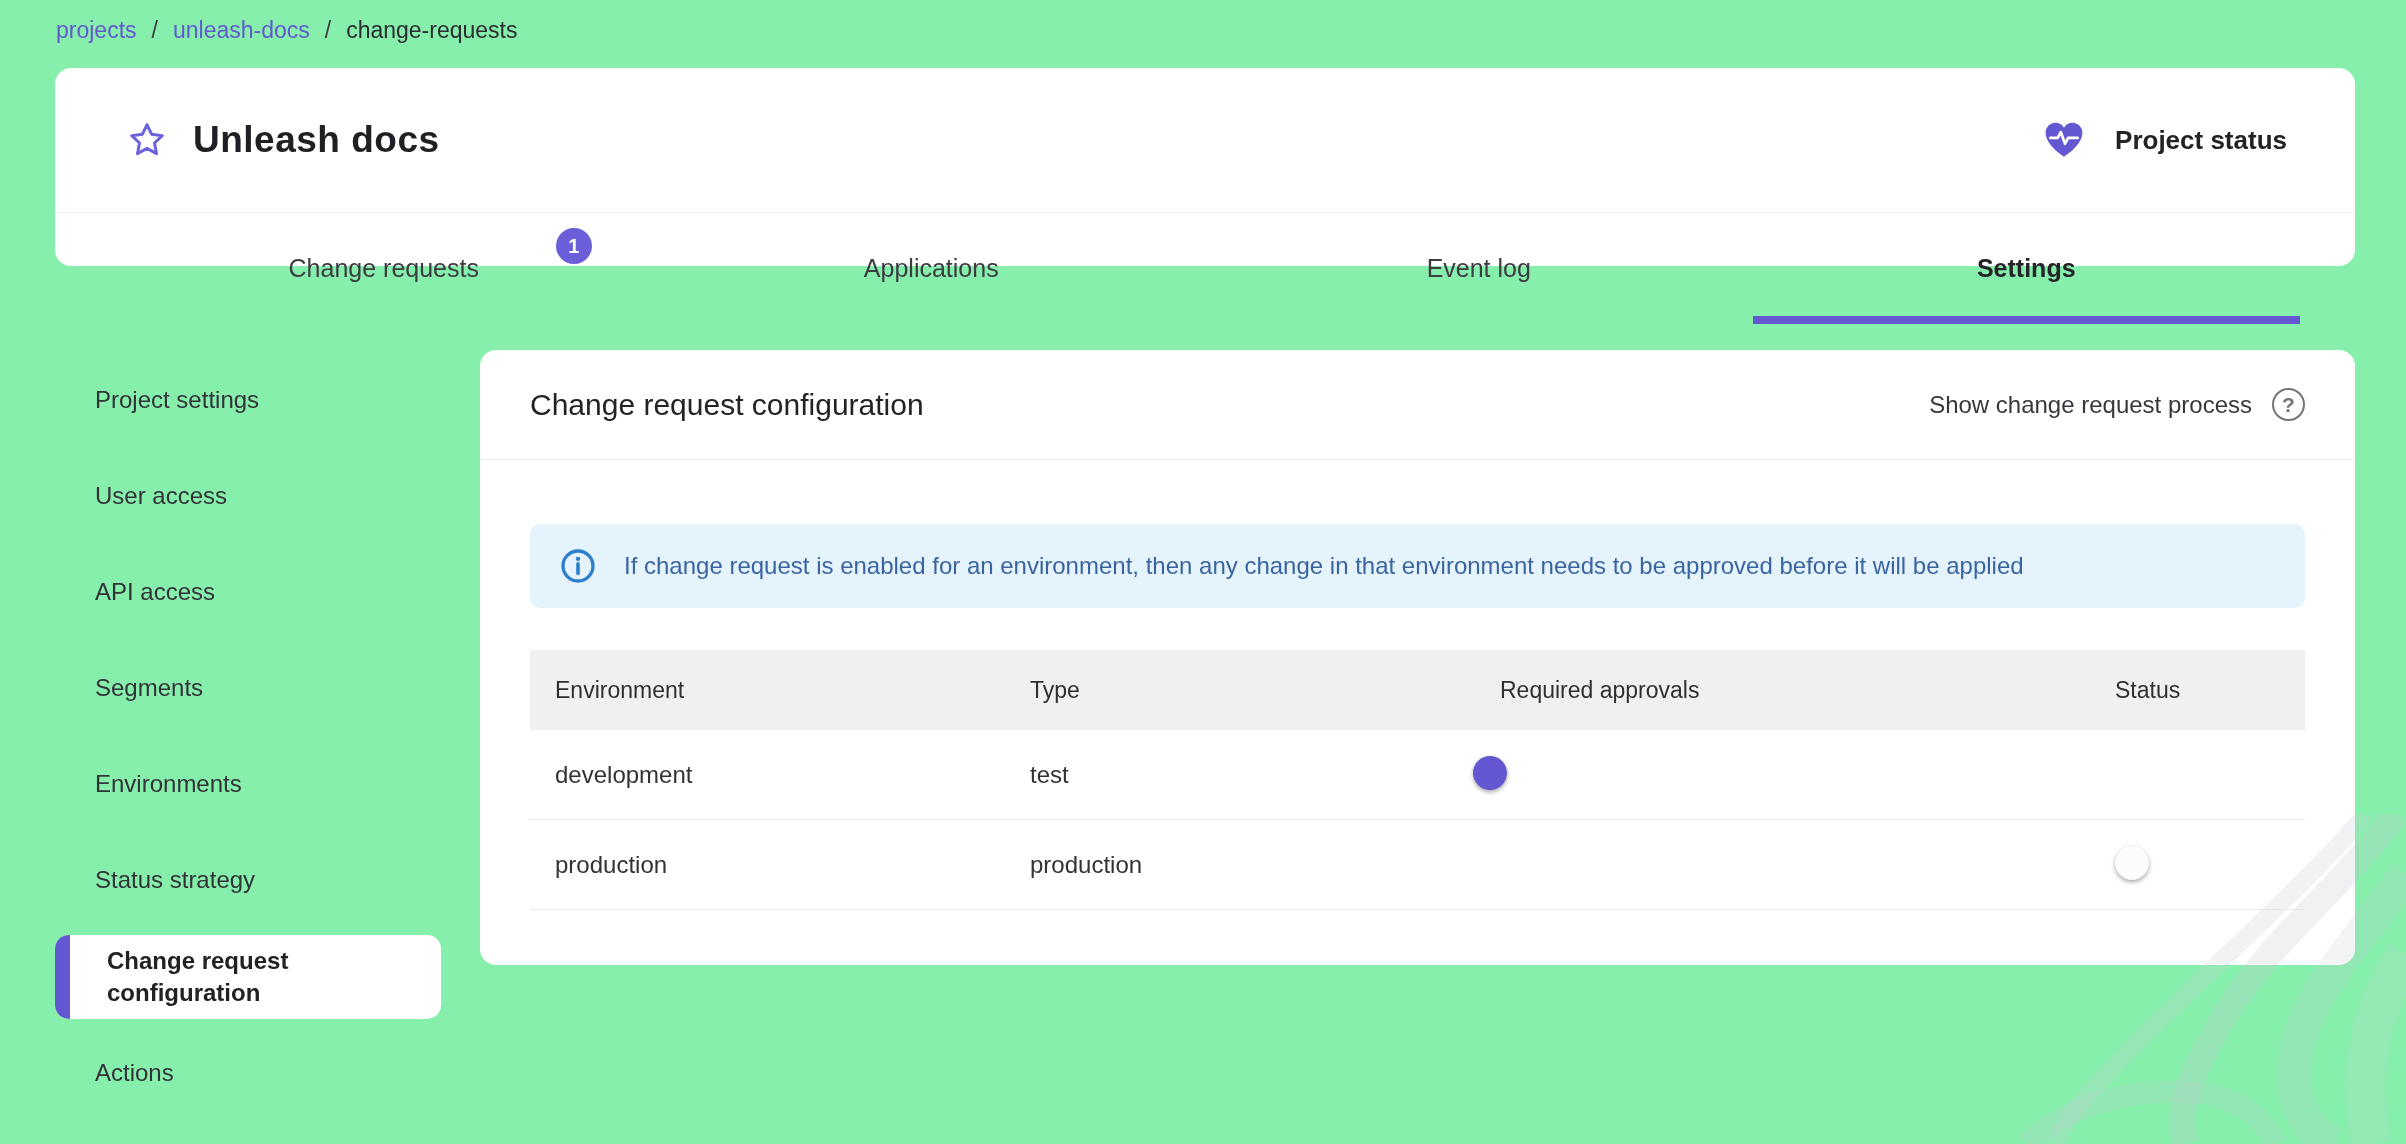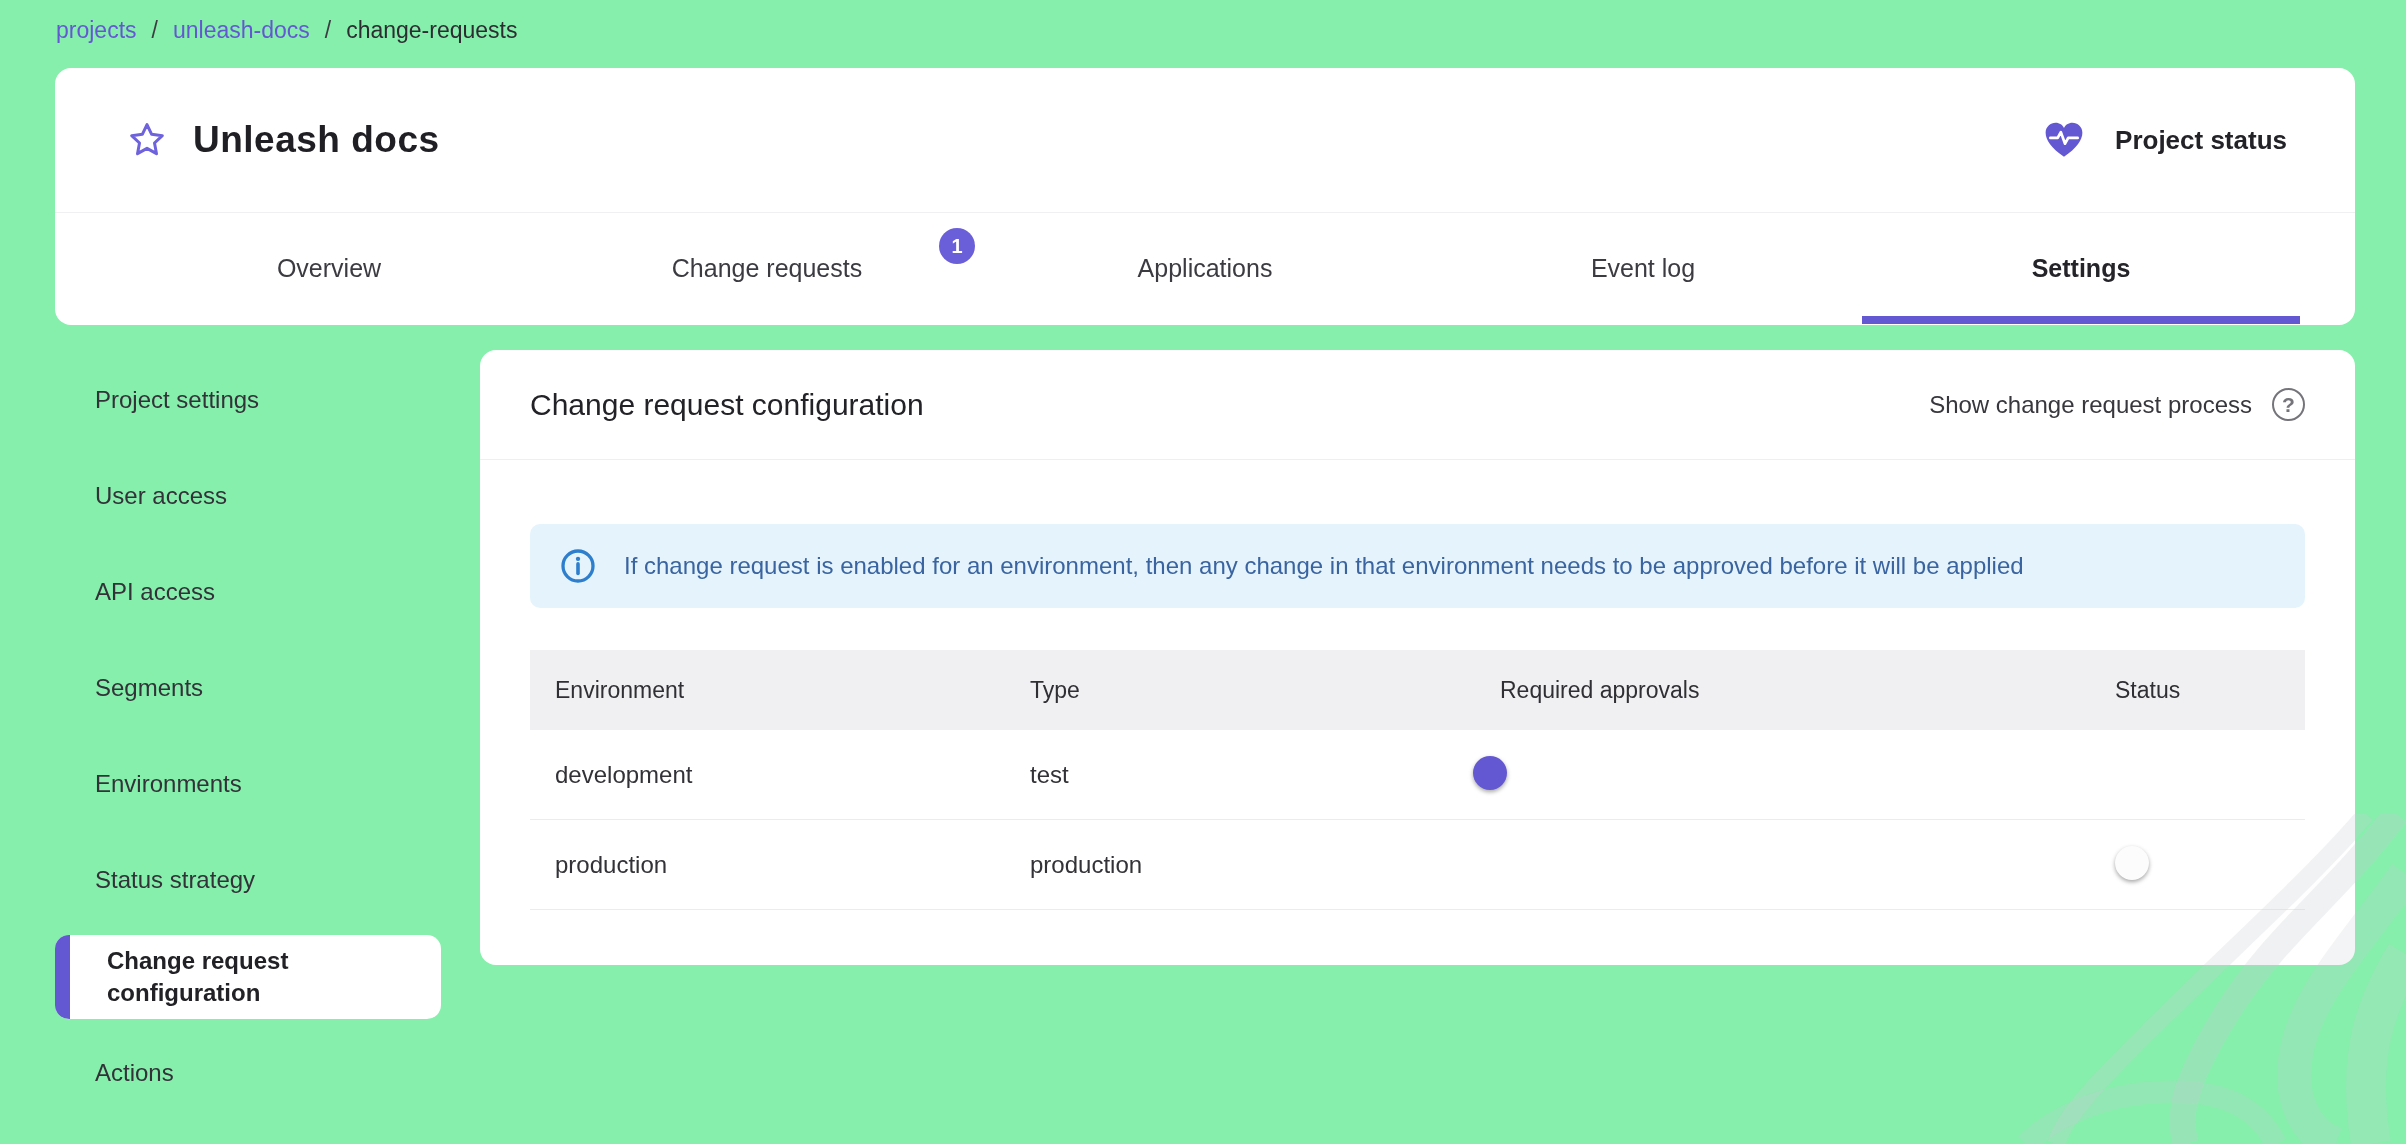--- a/index.html
+++ b/index.html
@@ -7,21 +7,21 @@
   .screen {
     position:relative; width:2406px; height:1144px; overflow:hidden;
     background:#86efac; font-family:"Liberation Sans", sans-serif; color:#2e2e33;
   }
   
   .breadcrumb { position:absolute; left:56px; top:17px; display:flex; align-items:center; gap:15px; font-size:23px; }
   .crumb-link { color:#6458d2; cursor:pointer; }
   .crumb-sep { color:#3c3c41; }
   .crumb-current { color:#2c2c31; }
   
-  .top-card { position:absolute; left:55px; top:68px; width:2300px; height:257px; background:#fff; border-radius:16px; }
+  .top-card { position:absolute; left:55px; top:68px; width:2300px; height:198px; background:#fff; border-radius:16px; }
   .project-header { height:145px; display:flex; align-items:center; justify-content:space-between; padding:0 68px 0 72px; border-bottom:1px solid #f0f0f2; }
   .ph-left { display:flex; align-items:center; gap:26px; }
   .project-title { font-size:37px; font-weight:bold; color:#1f1f24; letter-spacing:0.5px; }
   .status-chip { display:flex; align-items:center; gap:30px; cursor:pointer; }
   .status-label { font-size:26px; font-weight:bold; color:#222227; }
   .star-btn { display:flex; align-items:center; cursor:pointer; }
   
   .tabs { height:111px; display:flex; padding:0 55px; position:relative; }
   .tab { flex:1; display:flex; align-items:center; justify-content:center; font-size:25px; color:#3b3b41; position:relative; cursor:pointer; }
   .tab.active .tab-label { font-weight:bold; color:#242429; }
@@ -93,23 +93,20 @@
           <svg width="42" height="38" viewBox="0 0 40 36">
             <path d="M20 34 C8 25.5 2.5 18 2.5 11 C2.5 5.2 7.2 1.5 12 1.5 C15.8 1.5 18.9 3.8 20 6.5 C21.1 3.8 24.2 1.5 28 1.5 C32.8 1.5 37.5 5.2 37.5 11 C37.5 18 32 25.5 20 34 Z" fill="#6458d2"></path>
             <polyline points="7,16 14,16 17,10.5 21,21.5 24,16 33,16" fill="none" stroke="#ffffff" stroke-width="2.6" stroke-linejoin="round" stroke-linecap="round"></polyline>
           </svg>
         </span>
         <span class="status-label">Project status</span>
       </div>
     </div>
 
     <div class="tabs">
-      <div class="tab">
-        <span class="tab-label">Overview</span>
-      </div>
       <div class="tab">
         <span class="tab-label">Change requests</span>
         <span class="tab-badge">1</span>
       </div>
       <div class="tab">
         <span class="tab-label">Applications</span>
       </div>
       <div class="tab">
         <span class="tab-label">Event log</span>
       </div>

